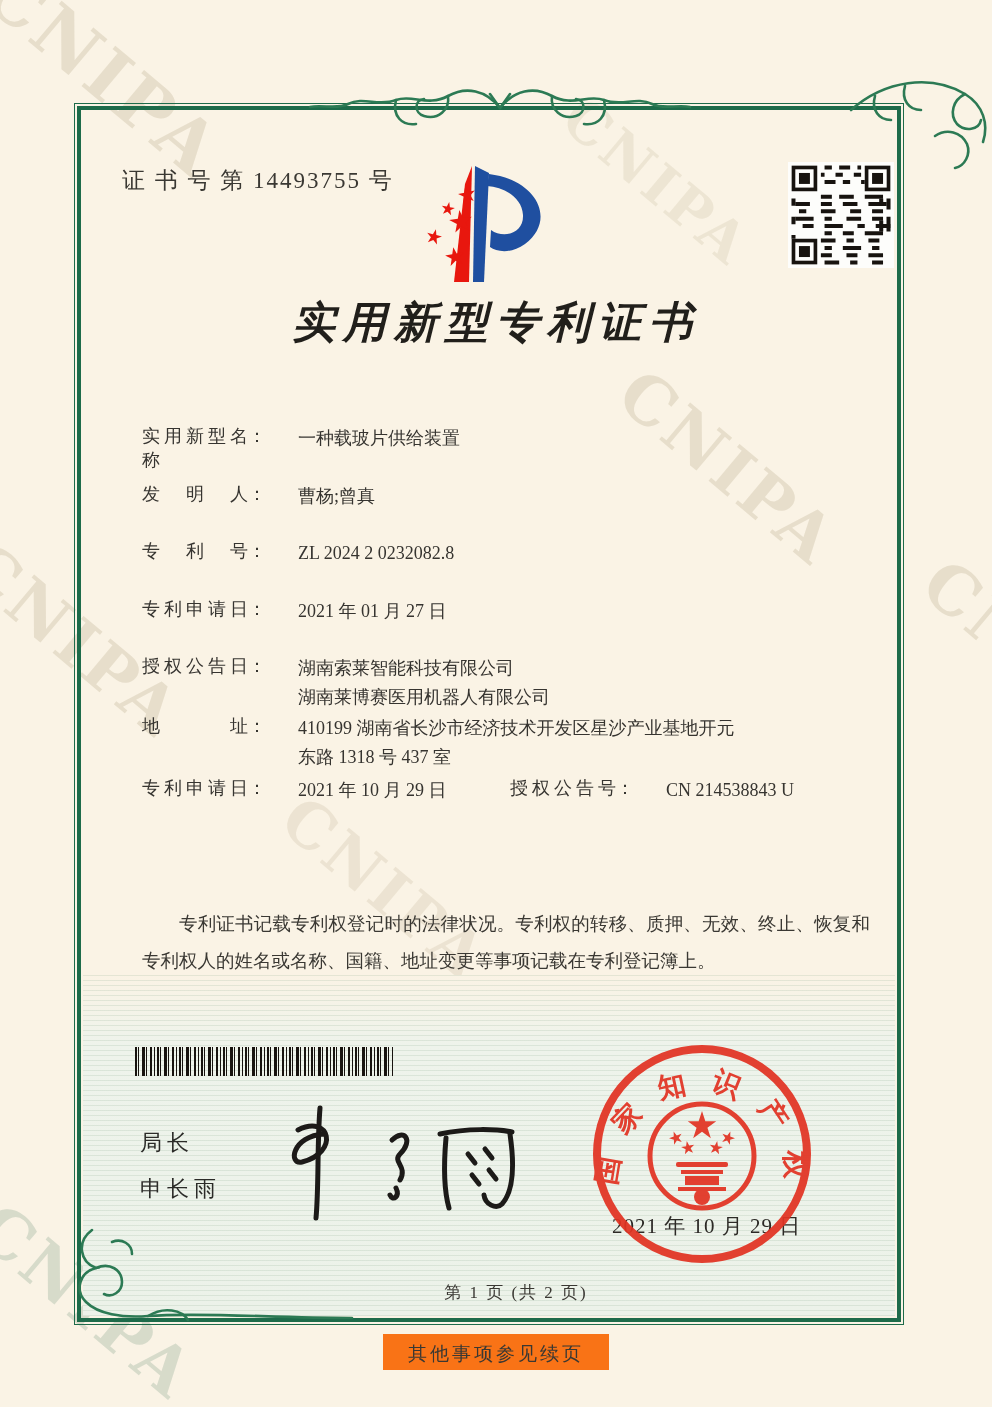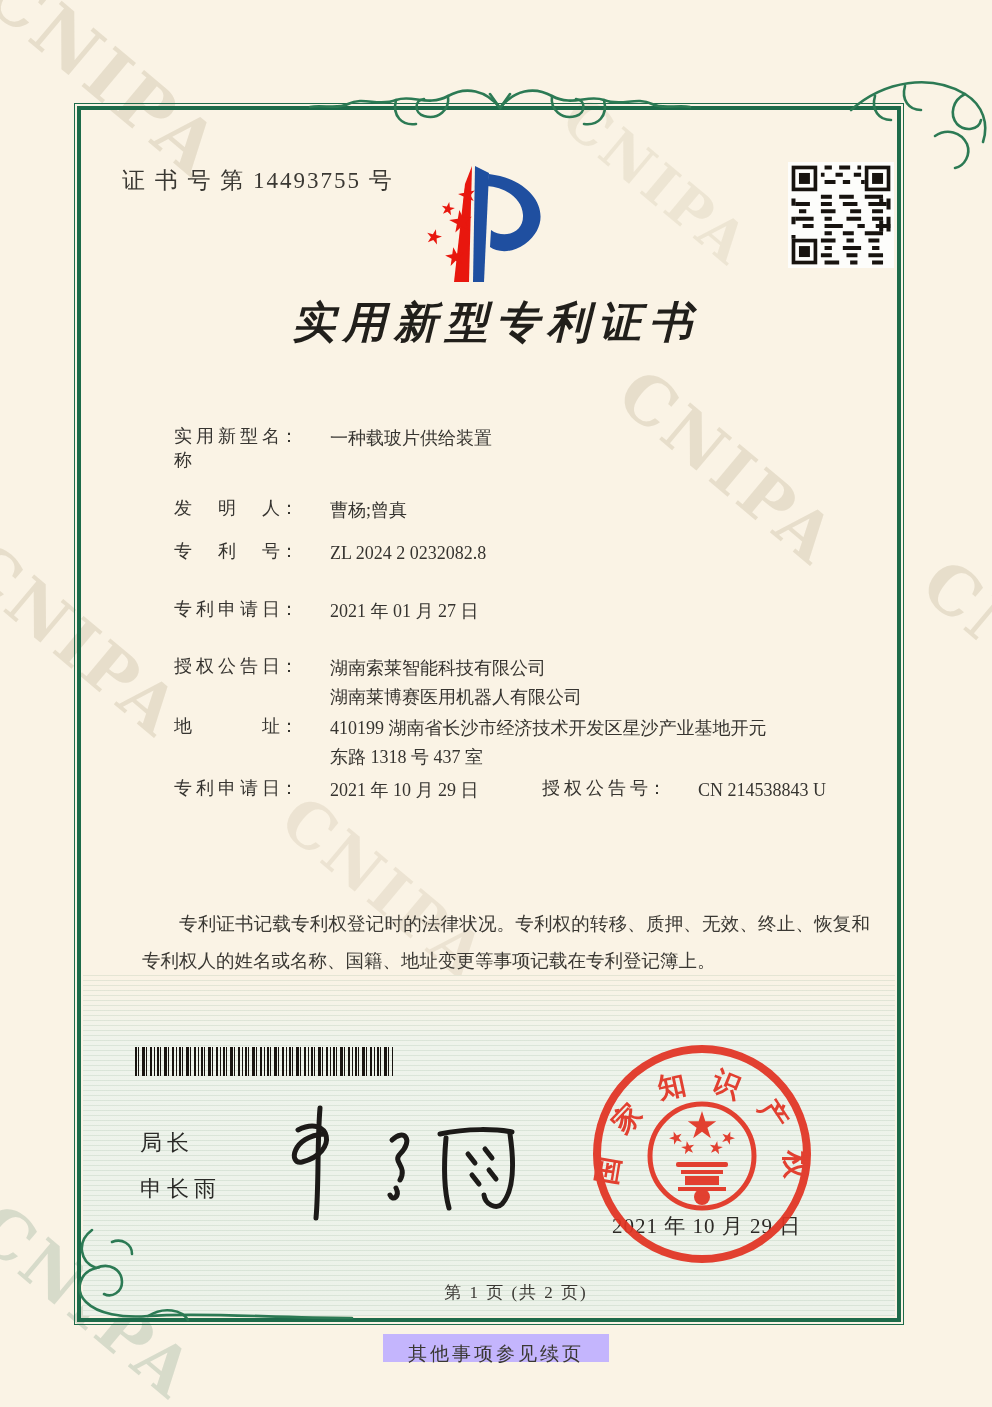--- a/index.html
+++ b/index.html
@@ -28,21 +28,21 @@
   .ornament { position:absolute; pointer-events:none; }
   .cert-no { position:absolute; left:122px; top:165px; font-size:23px; letter-spacing:2px; color:#3a3833; }
   .logo { position:absolute; left:405px; top:158px; }
   .qr { position:absolute; left:788px; top:162px; }
   .title {
     position:absolute; left:0; top:294px; width:992px; text-align:center;
     font-size:43px; font-weight:bold; letter-spacing:8px; color:#211f1b;font-style:italic;
   }
   .fields { position:absolute; left:142px; top:420px; width:726px; font-size:18px; color:#363430; }
   .frow { position:absolute; left:0; }
-  .lbl { display:inline-block; width:106px; text-align:justify; text-align-last:justify; vertical-align:top;margin-left:32px; }
+  .lbl { display:inline-block; width:106px; text-align:justify; text-align-last:justify; vertical-align:top; }
   .colon { display:inline-block; vertical-align:top; margin-right:6px; }
   .val { display:inline-block; vertical-align:top; line-height:29px;margin-left:26px; }
   .para {
     position:absolute; left:142px; width:728px; font-size:18.5px; line-height:37px;
     text-indent:2em; text-align:justify; color:#3a3833;
   }
   .barcode {
     position:absolute; left:135px; top:1047px; width:258px; height:29px;
     background:repeating-linear-gradient(90deg,
       #17130f 0 2px, rgba(0,0,0,0) 2px 3px,
@@ -53,22 +53,22 @@
       #17130f 19px 20px, rgba(0,0,0,0) 20px 22px);
   }
   .director { position:absolute; left:140px; font-family:Liberation Serif, serif;
     font-size:22px; letter-spacing:5px; color:#2b2b28; }
   .signature { position:absolute; left:268px; top:1090px; }
   .seal { position:absolute; left:588px; top:1040px; opacity:0.93; }
   .seal-date { position:absolute; left:612px; top:1212px; font-size:21px; letter-spacing:1px; color:#2c2a26; }
   .page-ind { position:absolute; left:0; top:1281px; width:992px; text-align:center;
     font-size:17px; letter-spacing:2px; color:#3a3833;padding-left:40px; }
   .footer-note {
-    position:absolute; left:383px; top:1334px; width:226px; height:28px;
-    background:#c4b5fd; text-align:center; line-height:40px;
+    position:absolute; left:383px; top:1334px; width:226px; height:36px;
+    background:#f97316; text-align:center; line-height:40px;
     font-size:19px; letter-spacing:3px; color:#3a3833;
   }
 </style>
 </head>
 <body>
 
 <div class="page">
 
   <div class="wm" style="left:-38px; top:28px; font-size:72px;">CNIPA</div>
   <div class="wm" style="left:545px; top:148px; font-size:56px; color:rgba(206,193,166,0.28);">CNIPA</div>
@@ -160,21 +160,21 @@
       <path d="M27.5,10 v3 m0,2 v4 m-2,-9 v2 m0,4 v3"></path>
     </g>
   </svg>
 
   <div class="title">实用新型专利证书</div>
 
   <div class="fields">
     <div class="frow" style="top:4px;">
       <span class="lbl">实用新型名称</span><span class="colon">：</span><span class="val">一种载玻片供给装置</span>
     </div>
-    <div class="frow" style="top:76px;">
+    <div class="frow" style="top:62px;">
       <span class="lbl">发明人</span><span class="colon">：</span><span class="val">曹杨;曾真</span>
     </div>
     <div class="frow" style="top:119px;">
       <span class="lbl">专利号</span><span class="colon">：</span><span class="val">ZL 2024 2 0232082.8</span>
     </div>
     <div class="frow" style="top:177px;">
       <span class="lbl">专利申请日</span><span class="colon">：</span><span class="val">2021 年 01 月 27 日</span>
     </div>
     <div class="frow" style="top:234px;">
       <span class="lbl">授权公告日</span><span class="colon">：</span><span class="val"><span>湖南索莱智能科技有限公司</span><br><span>湖南莱博赛医用机器人有限公司</span></span>

